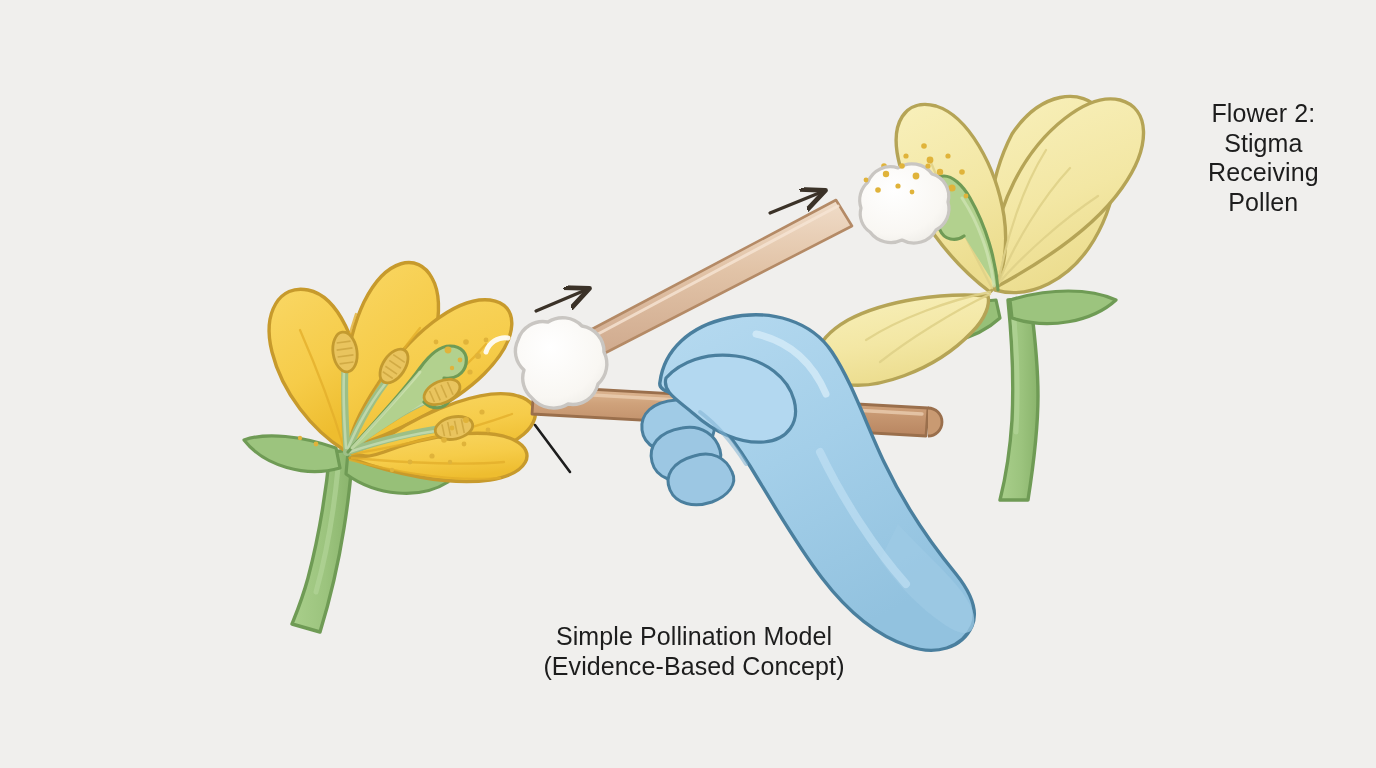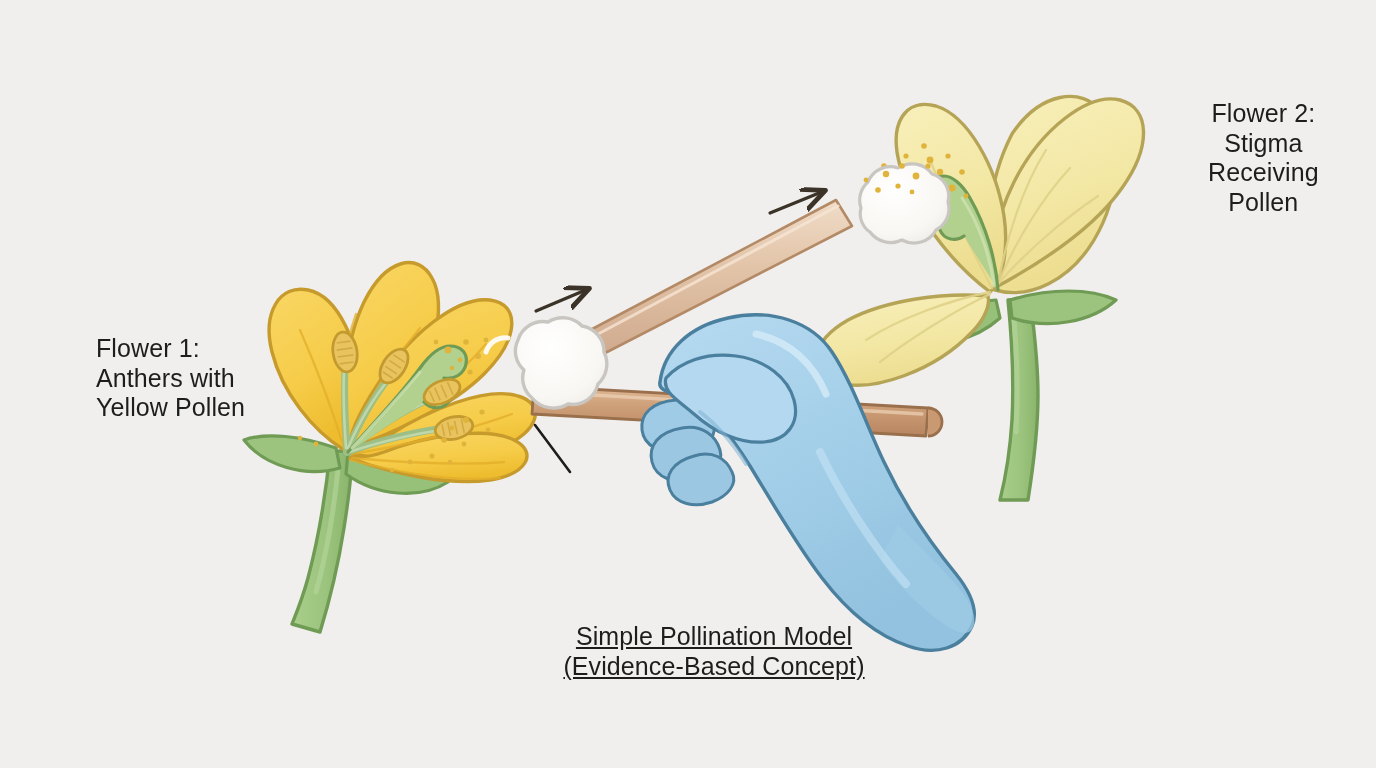--- a/index.html
+++ b/index.html
@@ -40,25 +40,24 @@
     top: 99px;
     text-align: center;
   }
   #label-tip {
     left: 520px;
     top: 485px;
     width: 180px;
     text-align: center;
   }
   #label-caption {
-    left: 544px;
+    left: 524px;
     top: 622px;
     width: 340px;
     text-align: center;
-    text-decoration: underline;
   }
 </style>
 </head>
 <body>
 
 <div id="canvas">
 
   <svg id="art" viewBox="0 0 1376 768" xmlns="http://www.w3.org/2000/svg">
 
     <defs>
@@ -345,23 +344,20 @@
                C976 612 968 598 952 580 C934 560 912 540 898 524 Z" fill="#9ec9e4" opacity="0.75" stroke="none"></path>
       <path d="M756 334 C792 342 814 366 826 394" fill="none" stroke="#d4ebf8" stroke-width="7" stroke-linecap="round" opacity="0.8"></path>
       <path d="M820 452 C842 498 874 548 906 584" fill="none" stroke="#c4e2f5" stroke-width="8" stroke-linecap="round" opacity="0.6"></path>
       <path d="M700 412 C716 424 732 442 746 464" fill="none" stroke="#7fb3d4" stroke-width="4" stroke-linecap="round" opacity="0.55"></path>
     </g>
 
     <line x1="535" y1="425" x2="570" y2="472" stroke="#1d1d1d" stroke-width="2.6" stroke-linecap="round"></line>
 
   </svg>
 
-  <div class="label" id="label-flower1">Flower 1:
-Anthers with
-Yellow Pollen</div>
 
   <div class="label" id="label-flower2">Flower 2:
 Stigma
 Receiving
 Pollen</div>
 
 
   <div class="label" id="label-caption">Simple Pollination Model
 (Evidence-Based Concept)</div>
 

